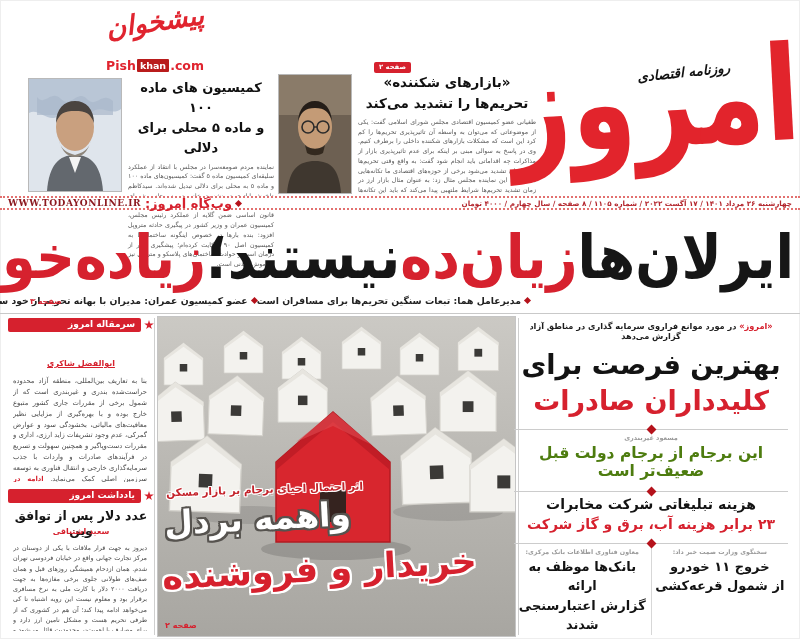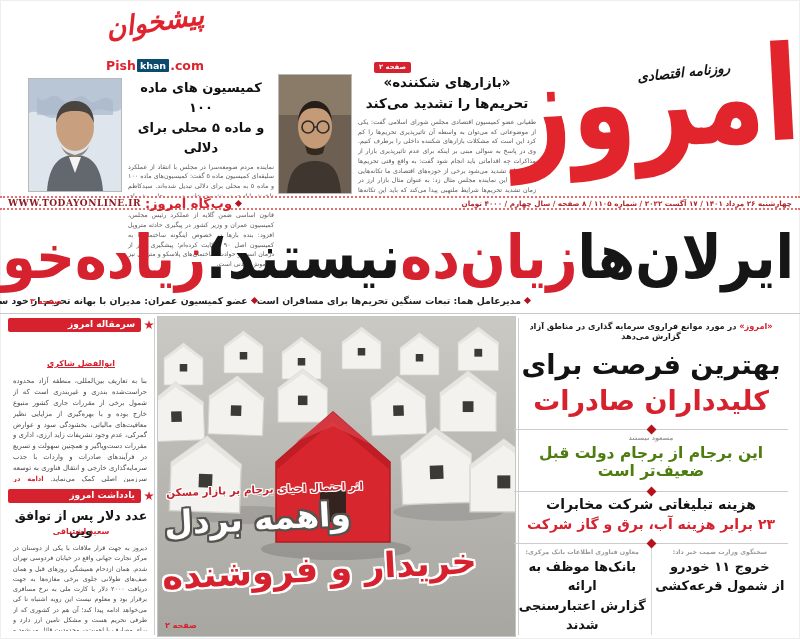--- a/index.html
+++ b/index.html
@@ -9,21 +9,21 @@
   .rtl{direction:rtl;unicode-bidi:embed;}
   .red{color:#d6212e;}
   .dark{color:#161616;}
   .just{text-align:justify;}
 
   
   .pish-script{left:103px;top:6px;width:104px;text-align:center;color:#e0242f;
     font-size:27px;font-weight:bold;font-style:italic;transform:rotate(-8deg);}
   .pish-domain{left:98px;top:58px;width:114px;display:flex;justify-content:center;
     align-items:center;font-weight:bold;font-size:12.5px;color:#e0242f;gap:1px;}
-  .pish-mid{background:#0c4a6e;color:#fff;font-size:9.5px;padding:1px 3px;border-radius:1px;}
+  .pish-mid{background:#b91c1c;color:#fff;font-size:9.5px;padding:1px 3px;border-radius:1px;}
 
   
   .article{display:flex;flex-direction:row;gap:6px;}
   .a1{left:28px;top:78px;width:246px;height:118px;}
   .a2{left:278px;top:58px;width:258px;height:138px;}
   .photo-frame{border:1px solid #b9b9b9;background:#ddd;flex:0 0 auto;}
   .atext{flex:1 1 auto;min-width:0;}
   .atitle{font-size:13px;font-weight:bold;color:#101010;line-height:1.55;text-align:center;}
   .abody{font-size:6.3px;color:#5a5a5a;line-height:1.55;margin-top:3px;}
   .page-tag{background:#d6212e;color:#fff;font-size:6.8px;font-weight:bold;
@@ -258,21 +258,21 @@
       <span class="red">«امروز»</span>
       <span>در مورد موانع فراروی سرمایه گذاری در مناطق آزاد گزارش می‌دهد</span>
     </div>
     <div class="rc-h1 rtl">بهترین فرصت برای</div>
     <div class="rc-h2 rtl">کلیدداران صادرات</div>
 
     <div class="rc-div">
         <span class="diamond"></span>
       </div>
 
-    <div class="rc-byline rtl">مسعود نیستند</div>
+    <div class="rc-byline rtl">مسعود غیربندری</div>
     <div class="rc-quote rtl">این برجام از برجام دولت قبل ضعیف‌تر است</div>
 
     <div class="rc-div">
         <span class="diamond"></span>
       </div>
 
     <div class="rc-tel1 rtl">هزینه تبلیغاتی شرکت مخابرات</div>
     <div class="rc-tel2 rtl">۲۳ برابر هزینه آب، برق و گاز شرکت</div>
 
     <div class="rc-div">

